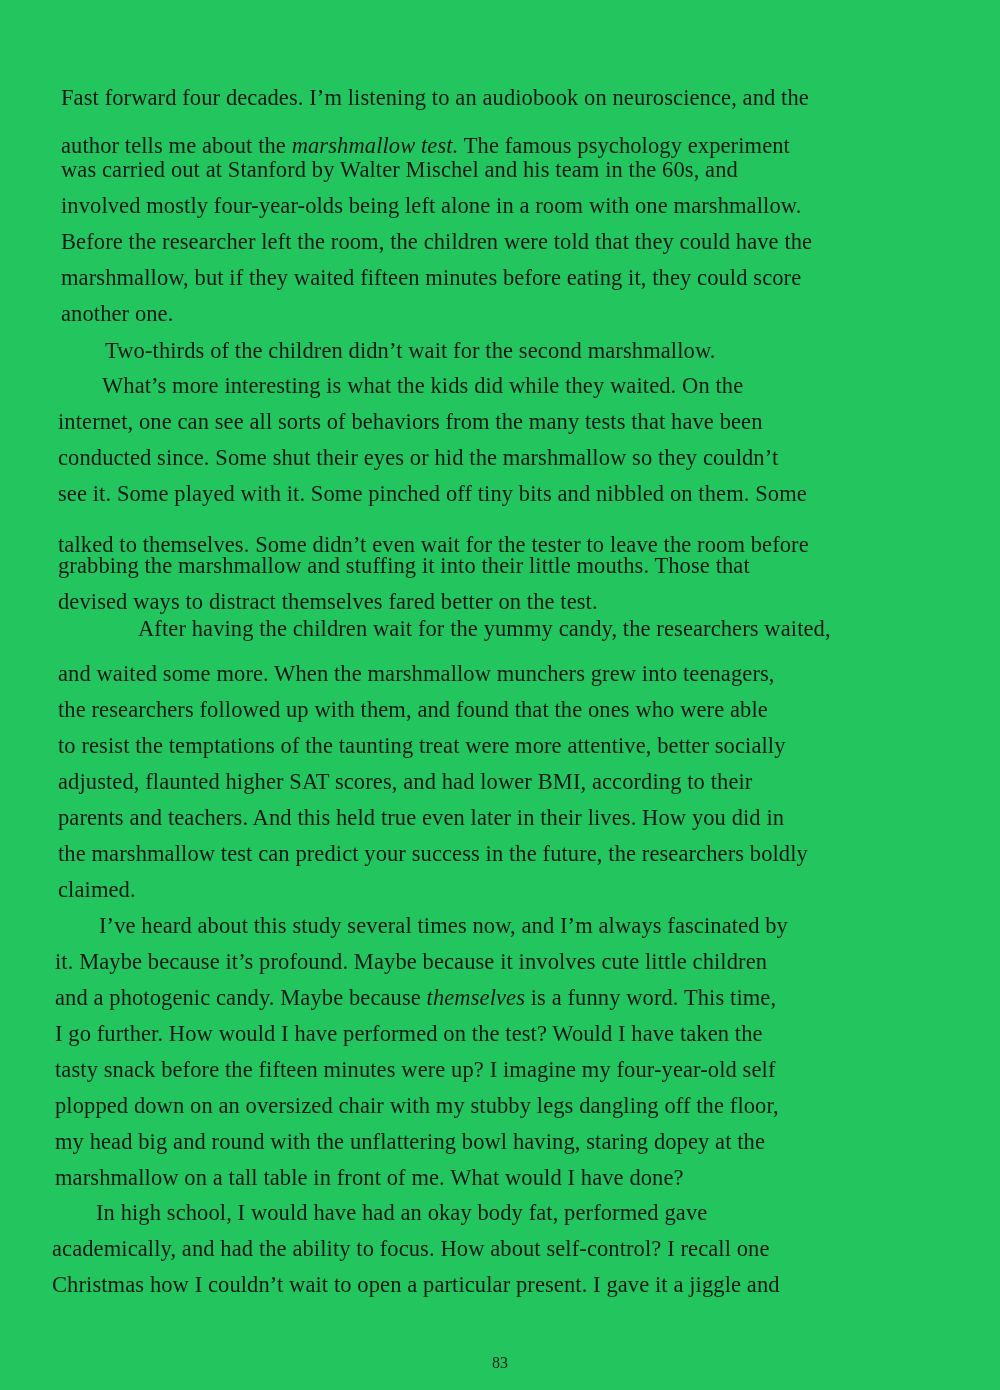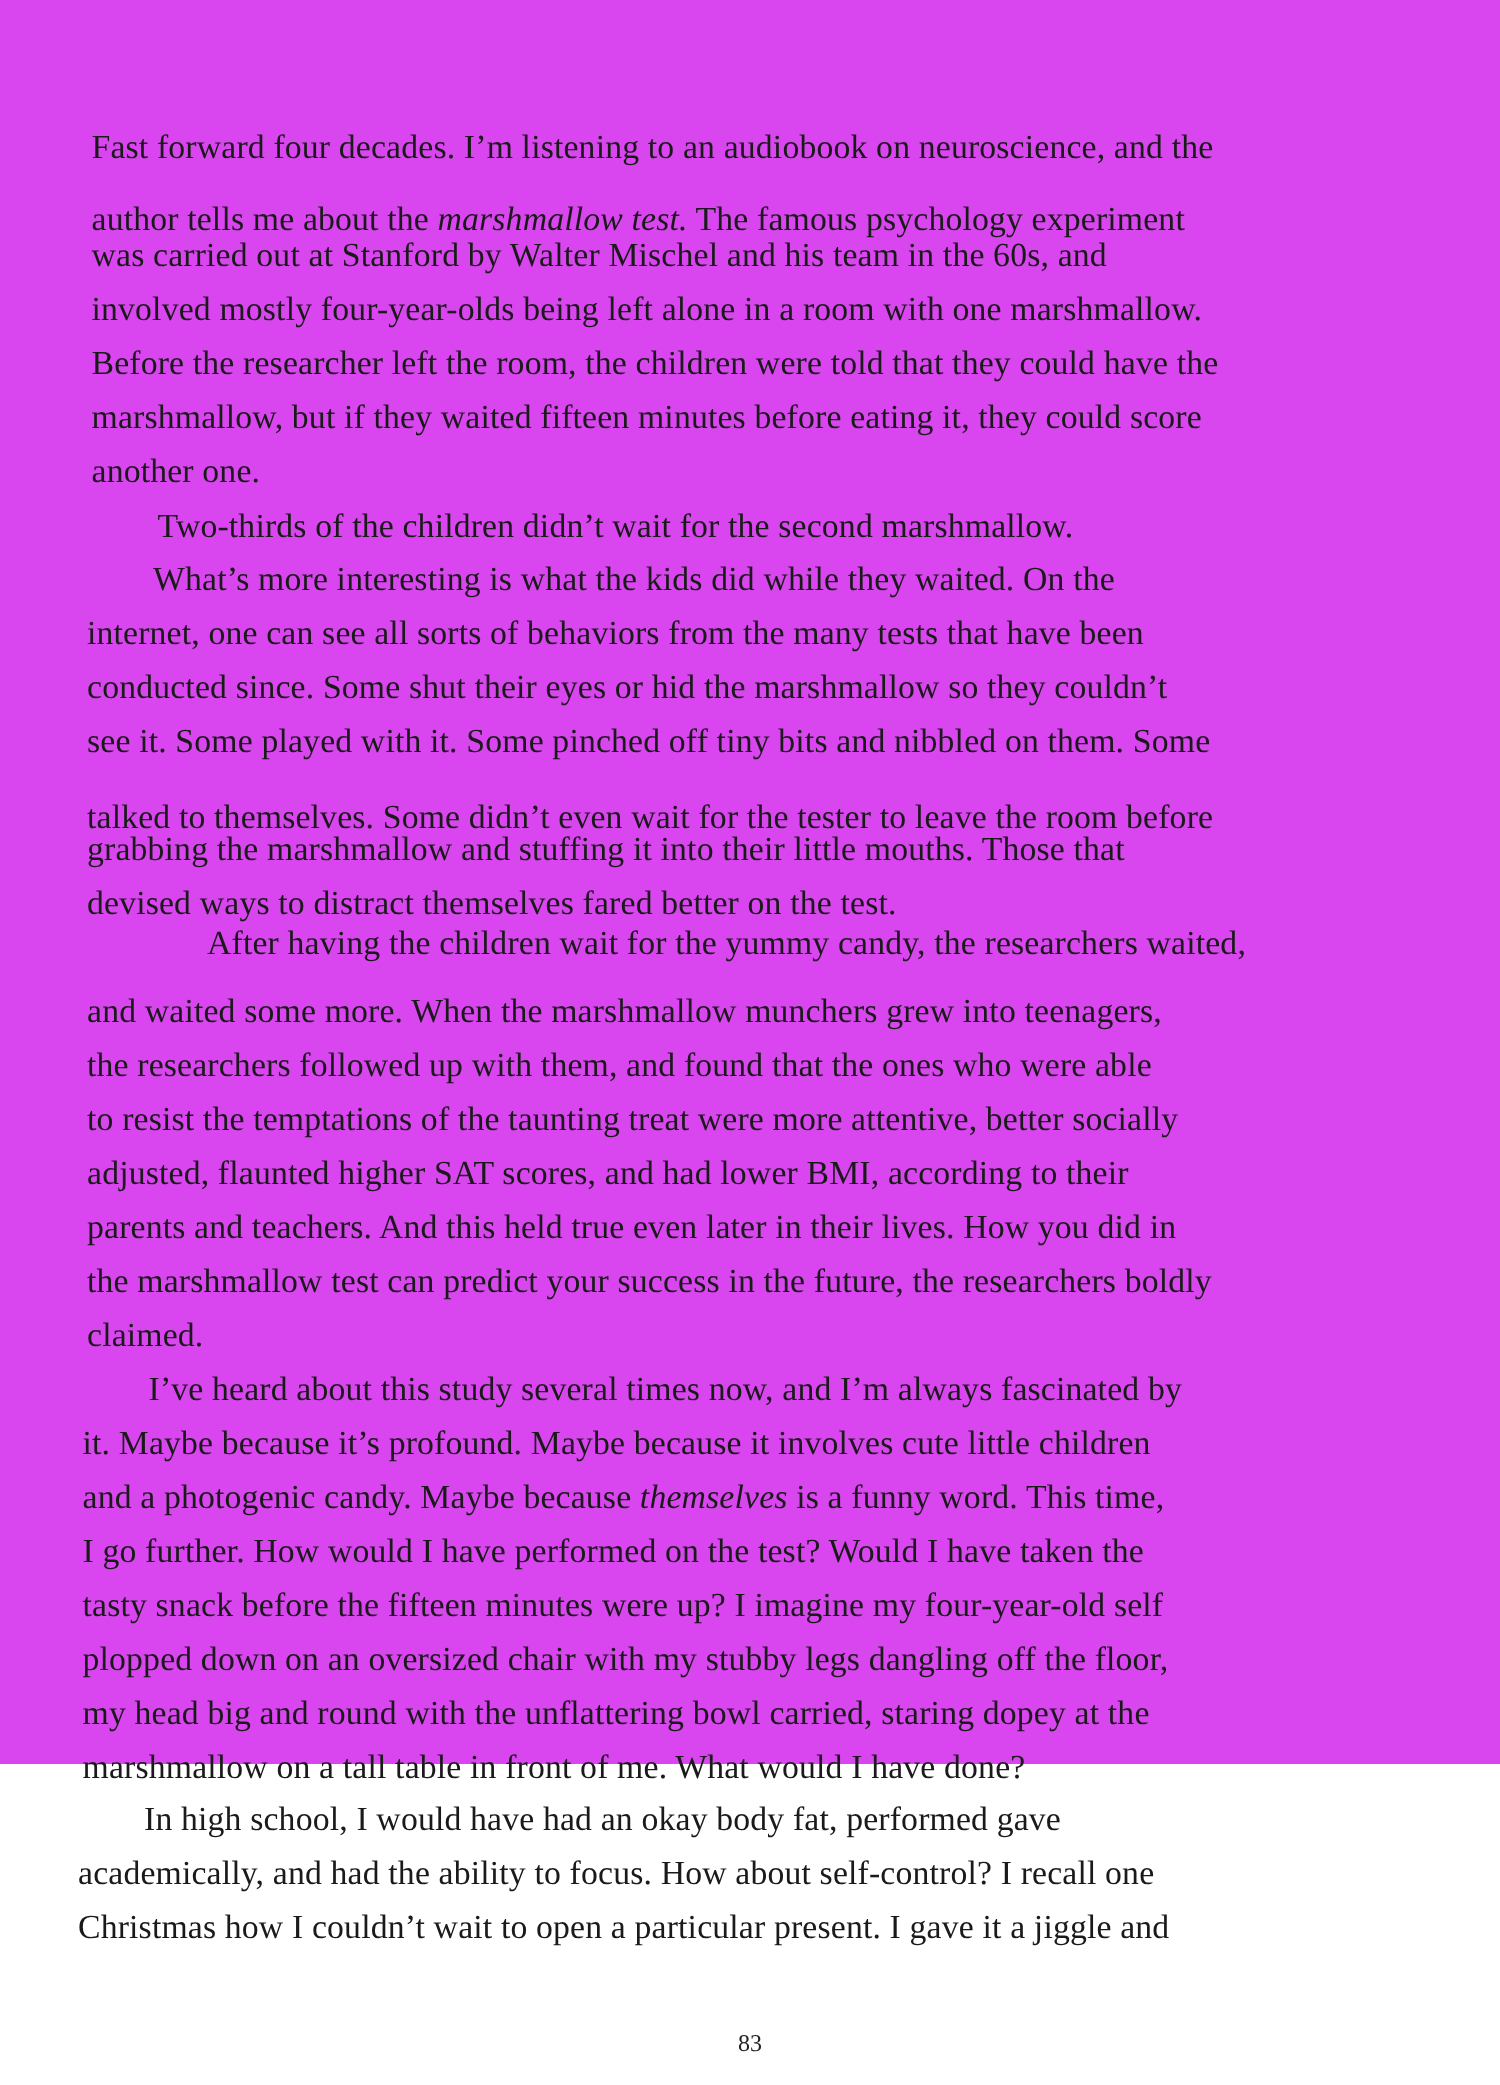--- a/index.html
+++ b/index.html
@@ -1,17 +1,17 @@
 <!DOCTYPE html>
 <html><head>
 <meta charset="utf-8">
 <style>
   html, body { margin: 0; padding: 0; background: #ffffff; }
   body { width: 1000px; height: 1390px; position: relative; overflow: hidden; }
-  .page { position: absolute; left: 0; top: 0; width: 1000px; height: 1176px; background: #d946ef; color: #1a1a1a; }
+  .page { position: absolute; left: 0; top: 0; width: 1000px; height: 1390px; background: #22c55e; color: #1a1a1a; }
   .line {
     position: absolute;
     white-space: nowrap;
     font-family: "Liberation Serif", "DejaVu Serif", serif;
     font-size: 22.5px;
     line-height: 28px;
     letter-spacing: 0.1px;
   }
   .line em { font-style: italic; }
   .page-number {
@@ -59,21 +59,21 @@
         <div class="line" style="top: 840px; left: 58px;"><span>the marshmallow test can predict your success in the future, the researchers boldly</span></div>
         <div class="line" style="top: 876px; left: 58px;"><span>claimed.</span></div>
       </div>
       <div>
         <div class="line" style="top: 912px; left: 99px;"><span>I’ve heard about this study several times now, and I’m always fascinated by</span></div>
         <div class="line" style="top: 948px; left: 55px;"><span>it. Maybe because it’s profound. Maybe because it involves cute little children</span></div>
         <div class="line" style="top: 984px; left: 55px;"><span>and a photogenic candy. Maybe because </span><em>themselves</em><span> is a funny word. This time,</span></div>
         <div class="line" style="top: 1020px; left: 55px;"><span>I go further. How would I have performed on the test? Would I have taken the</span></div>
         <div class="line" style="top: 1056px; left: 55px;"><span>tasty snack before the fifteen minutes were up? I imagine my four-year-old self</span></div>
         <div class="line" style="top: 1092px; left: 55px;"><span>plopped down on an oversized chair with my stubby legs dangling off the floor,</span></div>
-        <div class="line" style="top: 1128px; left: 55px;"><span>my head big and round with the unflattering bowl carried, staring dopey at the</span></div>
+        <div class="line" style="top: 1128px; left: 55px;"><span>my head big and round with the unflattering bowl having, staring dopey at the</span></div>
         <div class="line" style="top: 1164px; left: 55px;"><span>marshmallow on a tall table in front of me. What would I have done?</span></div>
       </div>
       <div>
         <div class="line" style="top: 1199px; left: 96px;"><span>In high school, I would have had an okay body fat, performed gave</span></div>
         <div class="line" style="top: 1235px; left: 52px;"><span>academically, and had the ability to focus. How about self-control? I recall one</span></div>
         <div class="line" style="top: 1271px; left: 52px;"><span>Christmas how I couldn’t wait to open a particular present. I gave it a jiggle and</span></div>
       </div>
     </div>
   <div class="page-number">83</div>
 </div>

